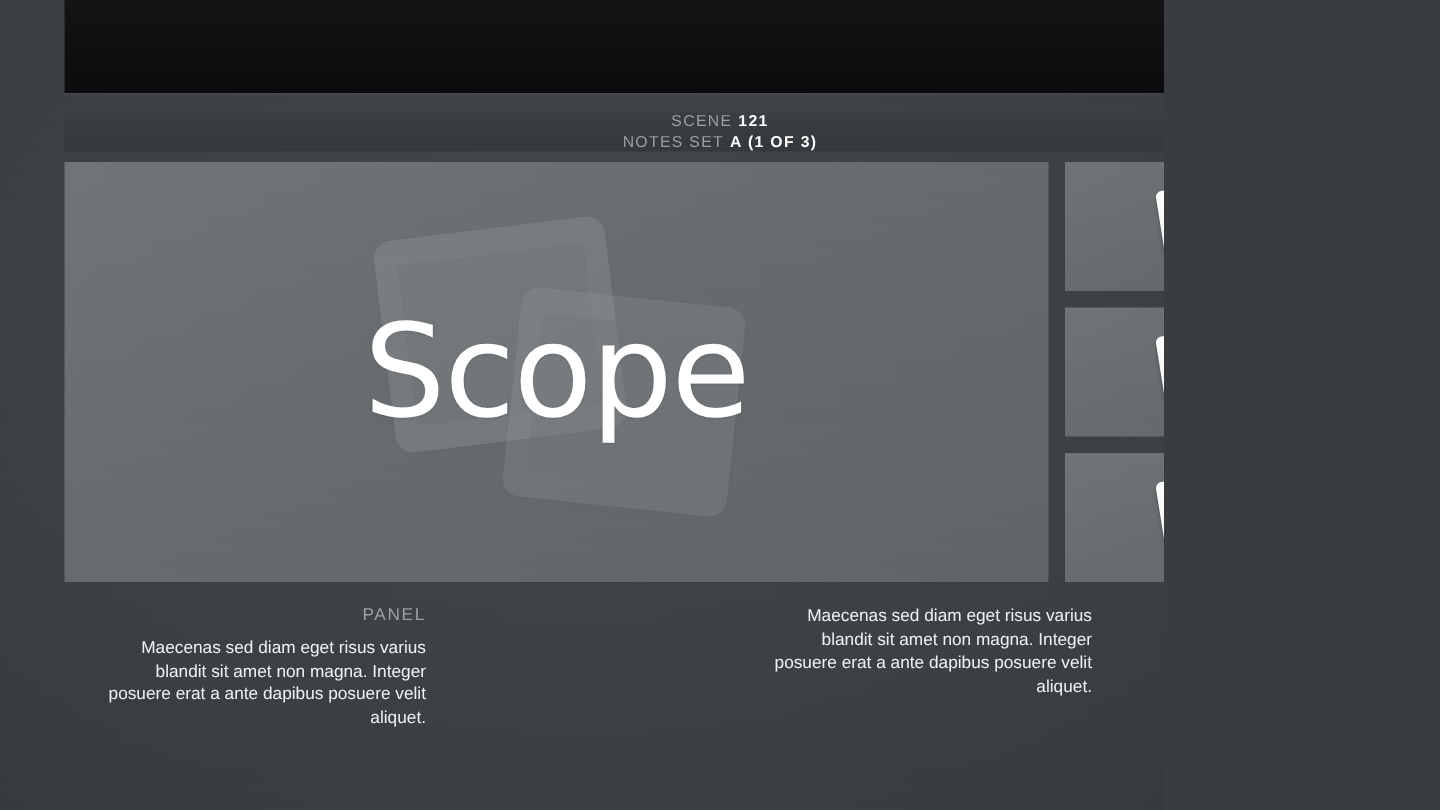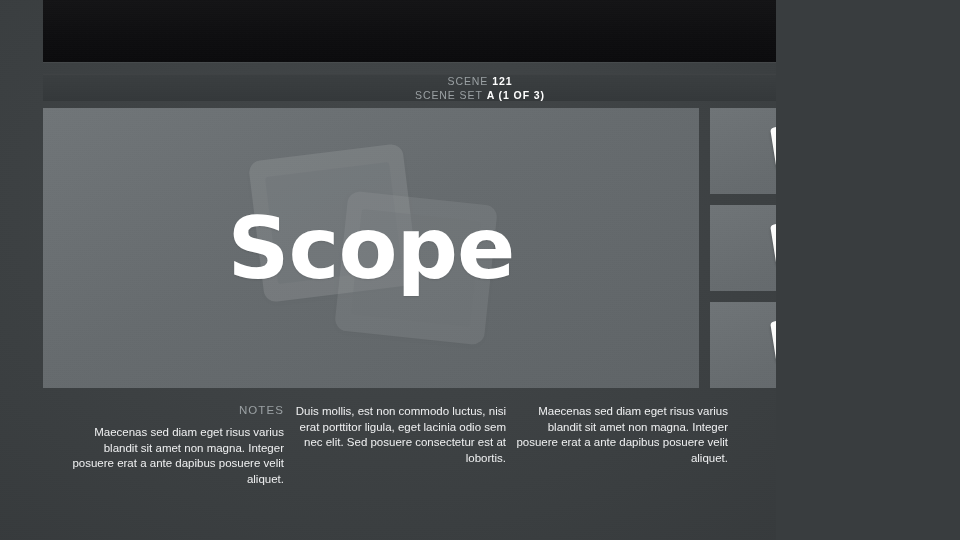--- a/index.html
+++ b/index.html
@@ -122,21 +122,21 @@
     inset: 0;
     display: flex;
     align-items: center;
     justify-content: center;
   }
   .panel-title {
     position: relative;
     z-index: 3;
     color: #ffffff;
     font-size: 86px;
-    font-weight: 700;
+    font-weight: 400;
     letter-spacing: -1px;
     line-height: 1;
     font-family: "DejaVu Sans", sans-serif;
     text-shadow: 0 1px 2px rgba(0,0,0,.10);
   }
 
   
   .ghost-stack {
     position: absolute;
     z-index: 1;
@@ -293,21 +293,21 @@
 
   <div class="header-bar">
     <div class="header-right">
       <div class="header-divider"></div>
       <div class="page-number">81</div>
     </div>
   </div>
 
   <div class="meta-bar">
     <div class="meta-item"><span class="meta-label">SCENE</span><span class="meta-value">121</span></div>
-    <div class="meta-item"><span class="meta-label">SCENE SET</span><span class="meta-value">A (1 OF 3)</span></div>
+    <div class="meta-item"><span class="meta-label">NOTES SET</span><span class="meta-value">A (1 OF 3)</span></div>
   </div>
 
   <div class="panel-area">
 
     <div class="main-panel">
       <div class="ghost-stack">
         <div class="ghost-slide ghost-back">
           <div class="win"></div>
         </div>
         <div class="ghost-slide ghost-front">
@@ -359,26 +359,25 @@
           </div>
         </div>
       </div>
 
     </div>
   </div>
 
   <div class="notes">
 
     <div class="notes-col col-action">
-      <p class="notes-heading">NOTES</p>
+      <p class="notes-heading">PANEL</p>
       <p class="notes-body">Maecenas sed diam eget risus varius blandit sit amet non magna. Integer posuere erat a ante dapibus posuere velit aliquet.</p>
     </div>
 
     <div class="notes-col col-dialogue">
-      <p class="notes-body">Duis mollis, est non commodo luctus, nisi erat porttitor ligula, eget lacinia odio sem nec elit. Sed posuere consectetur est at lobortis.</p>
     </div>
 
     <div class="notes-col col-vfx">
       <p class="notes-body">Maecenas sed diam eget risus varius blandit sit amet non magna. Integer posuere erat a ante dapibus posuere velit aliquet.</p>
     </div>
 
   </div>
 
 </div>
 

